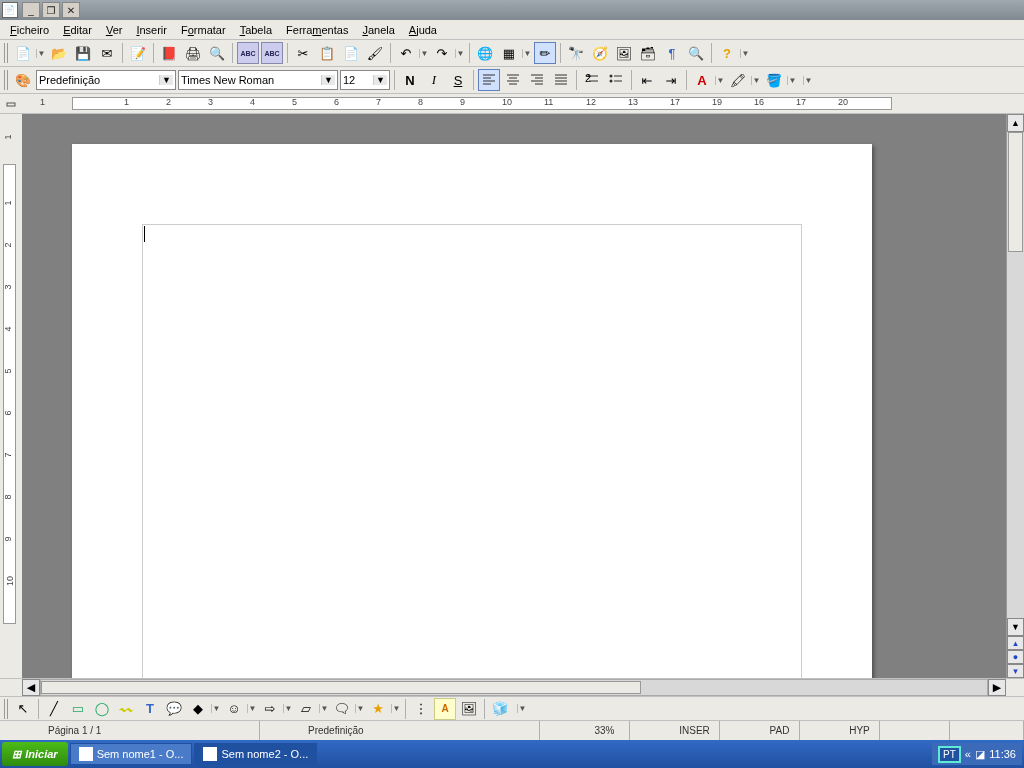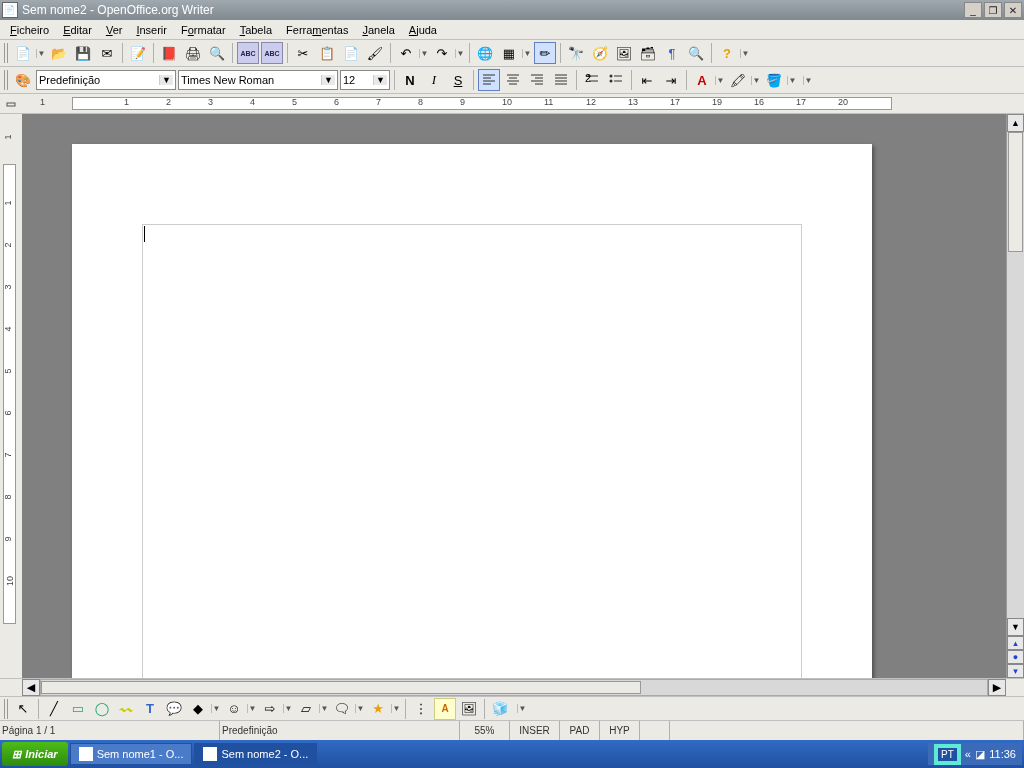--- a/index.html
+++ b/index.html
@@ -39,37 +39,36 @@
 .scrollbar-v .strack { flex:1; background:#d8d8d8; position:relative;}
 .scrollbar-v .sthumb { position:absolute; top:0; left:1px; right:1px; height:120px; background:#eceae5; border:1px solid #999;}
 .scrollbar-v .navbtn { height:14px; border:1px solid #888; background:#e8e8e8; display:flex; align-items:center; justify-content:center; font-size:9px;}
 .scrollbar-h-row { height:18px; background:#eceae5; display:flex; border-top:1px solid #c0c0c0;}
 .scrollbar-h-row .spacer { width:22px;}
 .scrollbar-h-row .strack { flex:1; background:#d8d8d8; position:relative; border:1px solid #aaa;}
 .scrollbar-h-row .sthumb { position:absolute; left:0; top:1px; bottom:1px; width:600px; background:#eceae5; border:1px solid #999;}
 .scrollbar-h-row .sbtn { width:18px; border:1px solid #888; background:#e8e8e8; display:flex; align-items:center; justify-content:center;}
 .drawbar { height:24px; background:#eceae5; display:flex; align-items:center; padding:2px 4px; gap:2px; border-top:1px solid #c0c0c0;}
 .statusbar { height:20px; background:#eceae5; display:flex; align-items:center; border-top:1px solid #c0c0c0;}
-.statusbar .cell { height:100%; border-right:1px solid #b0b0b0; padding:0 2px; display:flex; align-items:center; font-size:10px; color:#333;}
+.statusbar .cell { height:100%; border-right:1px solid #b0b0b0; padding:0 8px; display:flex; align-items:center; font-size:10px; color:#333;margin-left:40px;}
 .taskbar { height:28px; background:linear-gradient(#316ac5,#2050a0); display:flex; align-items:center; padding:0 2px; gap:2px;}
 .taskbar .start { height:24px; padding:0 10px; background:linear-gradient(#4cbb17,#2e8b0f); color:#fff; font-weight:bold; border-radius:3px; display:flex; align-items:center; cursor:pointer; font-style:italic; font-size:12px;}
 .taskbar .task { height:22px; padding:0 8px; background:#4a7bc8; color:#fff; border:1px solid #2050a0; display:flex; align-items:center; cursor:pointer; font-size:11px; max-width:160px; overflow:hidden; white-space:nowrap;}
 .taskbar .task.active { background:#2050a0;}
 .taskbar .task .ticon { width:14px; height:14px; background:#fff; margin-right:4px; display:inline-block;}
 .taskbar .tray { margin-left:auto; display:flex; align-items:center; gap:4px; height:22px; padding:0 6px; background:#3a6ab8; color:#fff; font-size:11px;}
-.taskbar .tray .lang { background:#2050a0; border:4px solid #5eead4; padding:1px 3px; font-size:10px;}
+.taskbar .tray .lang { background:#2050a0; border:2px solid #5eead4; padding:1px 3px; font-size:10px;}
 .dd { width:10px; font-size:8px; color:#555; border-left:1px solid #bbb; display:flex; align-items:center; justify-content:center; cursor:pointer;}
 svg { display:block;}
 </style>
 </head>
 <body>
 
 <div class="titlebar">
   <span class="icon">📄</span>
-  <span class="title">Sem nome2 - OpenOffice.org Writer</span>
   <div class="winbtns">
     <div class="winbtn">_</div>
     <div class="winbtn">❐</div>
     <div class="winbtn">✕</div>
   </div>
 </div>
 
 <div class="menubar">
   <div class="menuitem"><span class="ul">F</span>icheiro</div>
   <div class="menuitem"><span class="ul">E</span>ditar</div>
@@ -307,21 +306,21 @@
   <div class="tbtn" style="background:#ffc;border:1px solid #cc8;font-weight:bold;color:#c60;font-size:10px">A</div>
   <div class="tbtn">🖼</div>
   <div class="sep"></div>
   <div class="tbtn">🧊</div>
   <div class="dd" style="margin-left:4px">▼</div>
 </div>
 
 <div class="statusbar">
   <div class="cell" style="width:220px">Página 1 / 1</div>
   <div class="cell" style="width:240px">Predefinição</div>
-  <div class="cell" style="width:50px;justify-content:center">55%</div>
+  <div class="cell" style="width:50px;justify-content:center">33%</div>
   <div class="cell" style="width:50px;justify-content:center">INSER</div>
   <div class="cell" style="width:40px;justify-content:center">PAD</div>
   <div class="cell" style="width:40px;justify-content:center">HYP</div>
   <div class="cell" style="width:30px"></div>
   <div class="cell" style="flex:1"></div>
 </div>
 
 <div class="taskbar">
   <div class="start">
     <span style="margin-right:4px">⊞</span>

